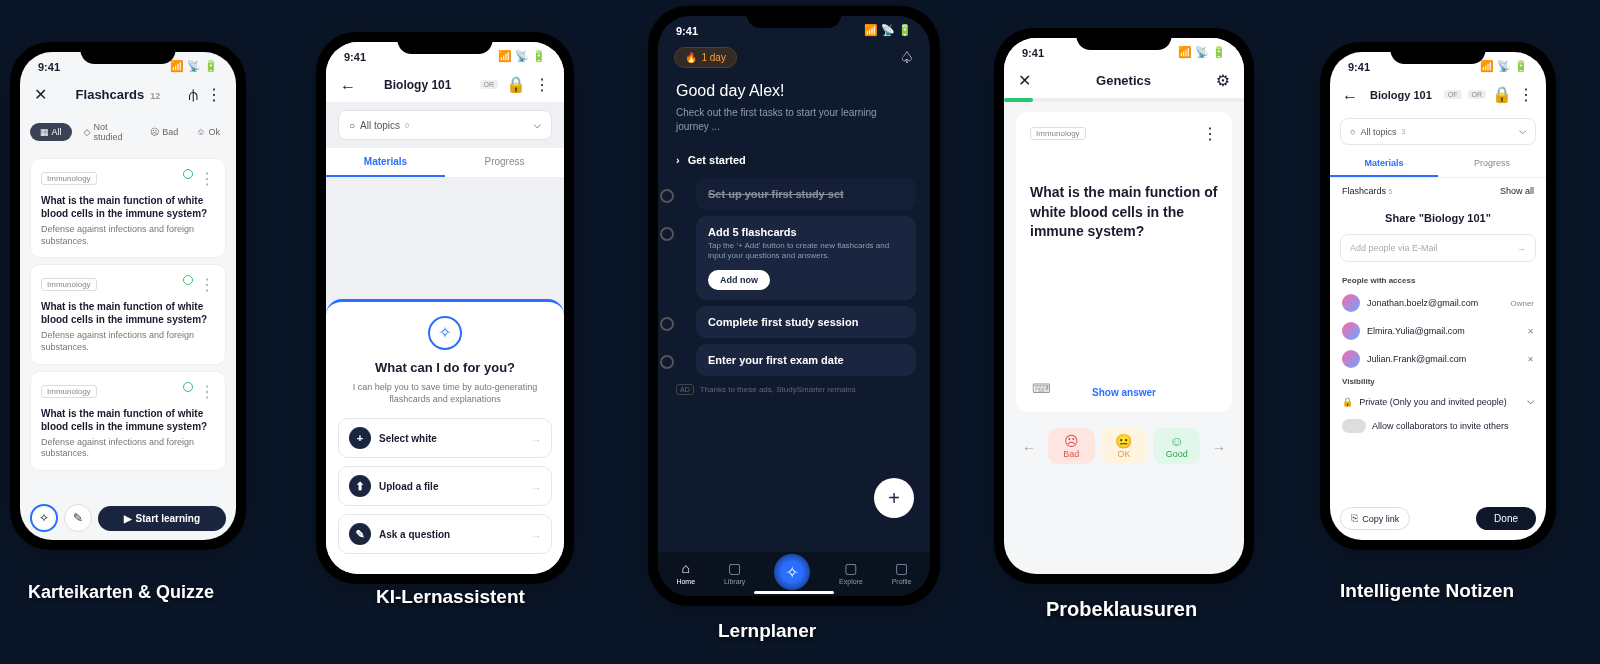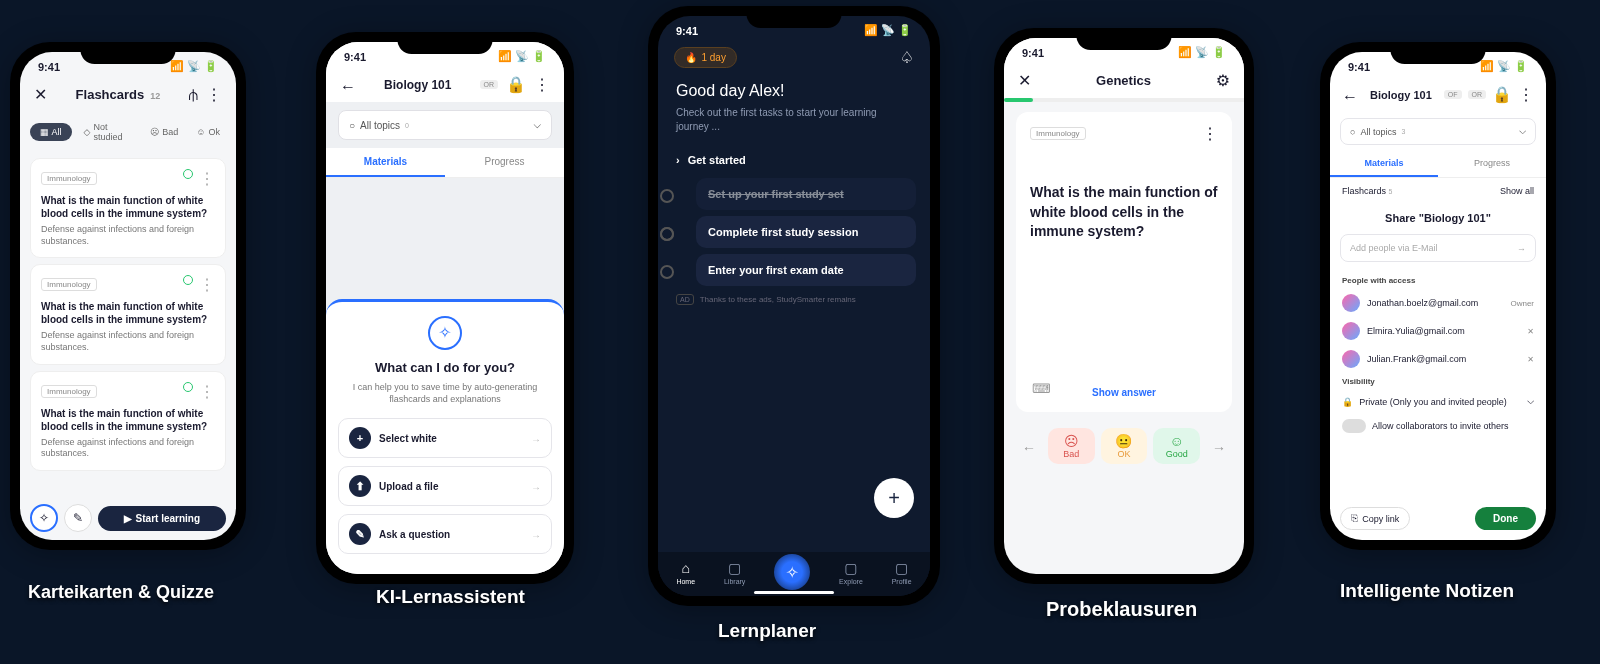--- a/index.html
+++ b/index.html
@@ -107,21 +107,21 @@
   .share-title { text-align:center; font-weight:700; font-size:11px; padding:8px 0 10px;}
   .email-input { margin:0 10px 10px; border:1px solid #e5e5ea; border-radius:8px; padding:8px 9px; font-size:9px; color:#aaa; display:flex; justify-content:space-between;}
   .section-label { font-size:8px; font-weight:600; padding:4px 12px; color:#444;}
   .person { display:flex; align-items:center; gap:7px; padding:5px 12px; font-size:9px;}
   .avatar { width:18px; height:18px; border-radius:50%; background:linear-gradient(135deg,#f6a,#6af);}
   .person .role { margin-left:auto; font-size:8px; color:#888;}
   .visibility-row { display:flex; align-items:center; gap:6px; padding:6px 12px; font-size:9px;}
   .toggle { width:24px; height:14px; background:#ddd; border-radius:7px; position:relative;}
   .bottom5 { position:absolute; bottom:10px; left:10px; right:10px; display:flex; justify-content:space-between; align-items:center;}
   .copy-link { font-size:9px; border:1px solid #ddd; padding:5px 10px; border-radius:14px; display:flex; gap:4px; align-items:center;}
-  .done-btn { background:#15803d; color:#fff; padding:6px 18px; border-radius:14px; font-size:10px; font-weight:700;}
+  .done-btn { background:#0f172a; color:#fff; padding:6px 18px; border-radius:14px; font-size:10px; font-weight:400;}
   
   
   .caption { position:absolute; color:#fff; font-weight:800; text-shadow:0 2px 4px rgba(0,0,0,0.8); }
   .cap1 { left:28px; top:582px; font-size:18px;}
   .cap2 { left:376px; top:586px; font-size:19px;}
   .cap3 { left:718px; top:620px; font-size:19px;}
   .cap4 { left:1046px; top:598px; font-size:20px;}
   .cap5 { left:1340px; top:580px; font-size:19px;}
   .dot-check { width:10px; height:10px; border-radius:50%; border:1.5px solid #28c76f; display:inline-block;}
 </style>
@@ -252,20 +252,27 @@
       </div>
 
     <div class="task-wrap">
         <span class="task-ring"></span>
       <div class="task done">
           <span class="task-title">Set up your first study set</span>
         </div>
     </div>
     <div class="task-wrap">
         <span class="task-ring"></span>
+      <div class="task">
+        <div>
+          <div class="task-title">Add 5 flashcards</div>
+          <div class="task-sub">Tap the '+ Add' button to create new flashcards and input your questions and answers.</div>
+          <span class="add-now">Add now</span>
+        </div>
+      </div>
     </div>
     <div class="task-wrap">
         <span class="task-ring"></span>
       <div class="task">
           <span class="task-title">Complete first study session</span>
         </div>
     </div>
     <div class="task-wrap">
         <span class="task-ring"></span>
       <div class="task">

